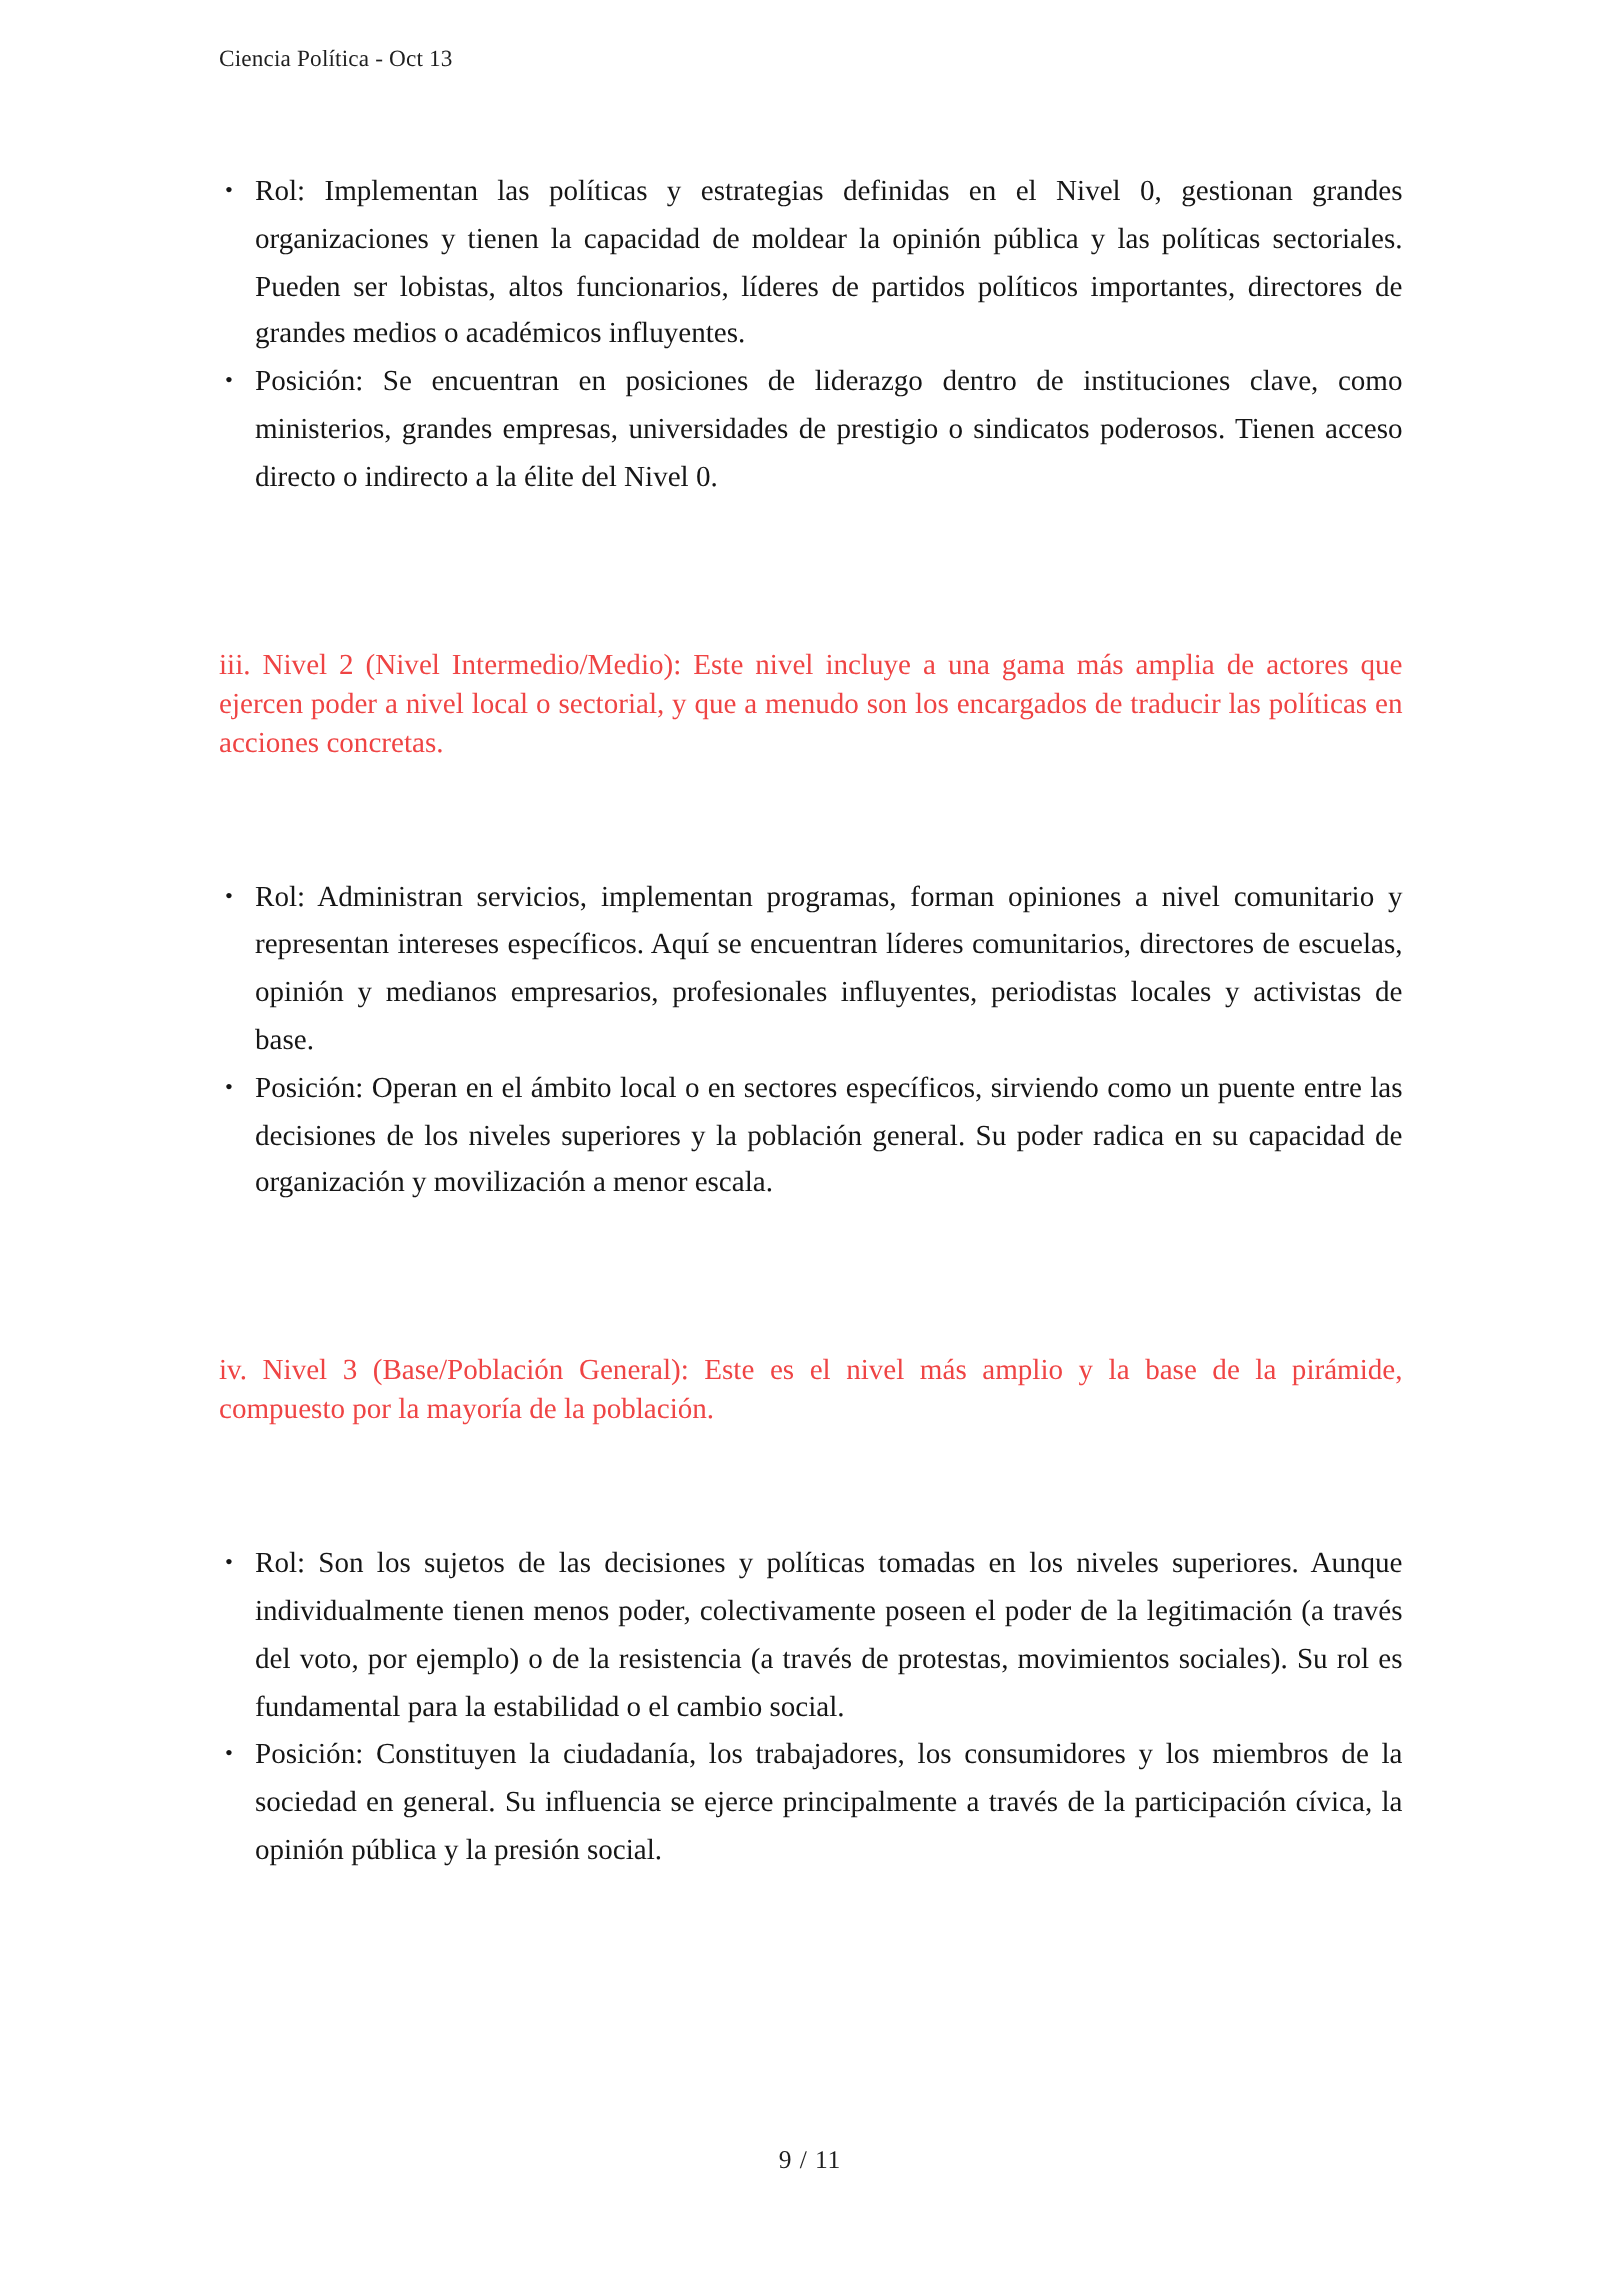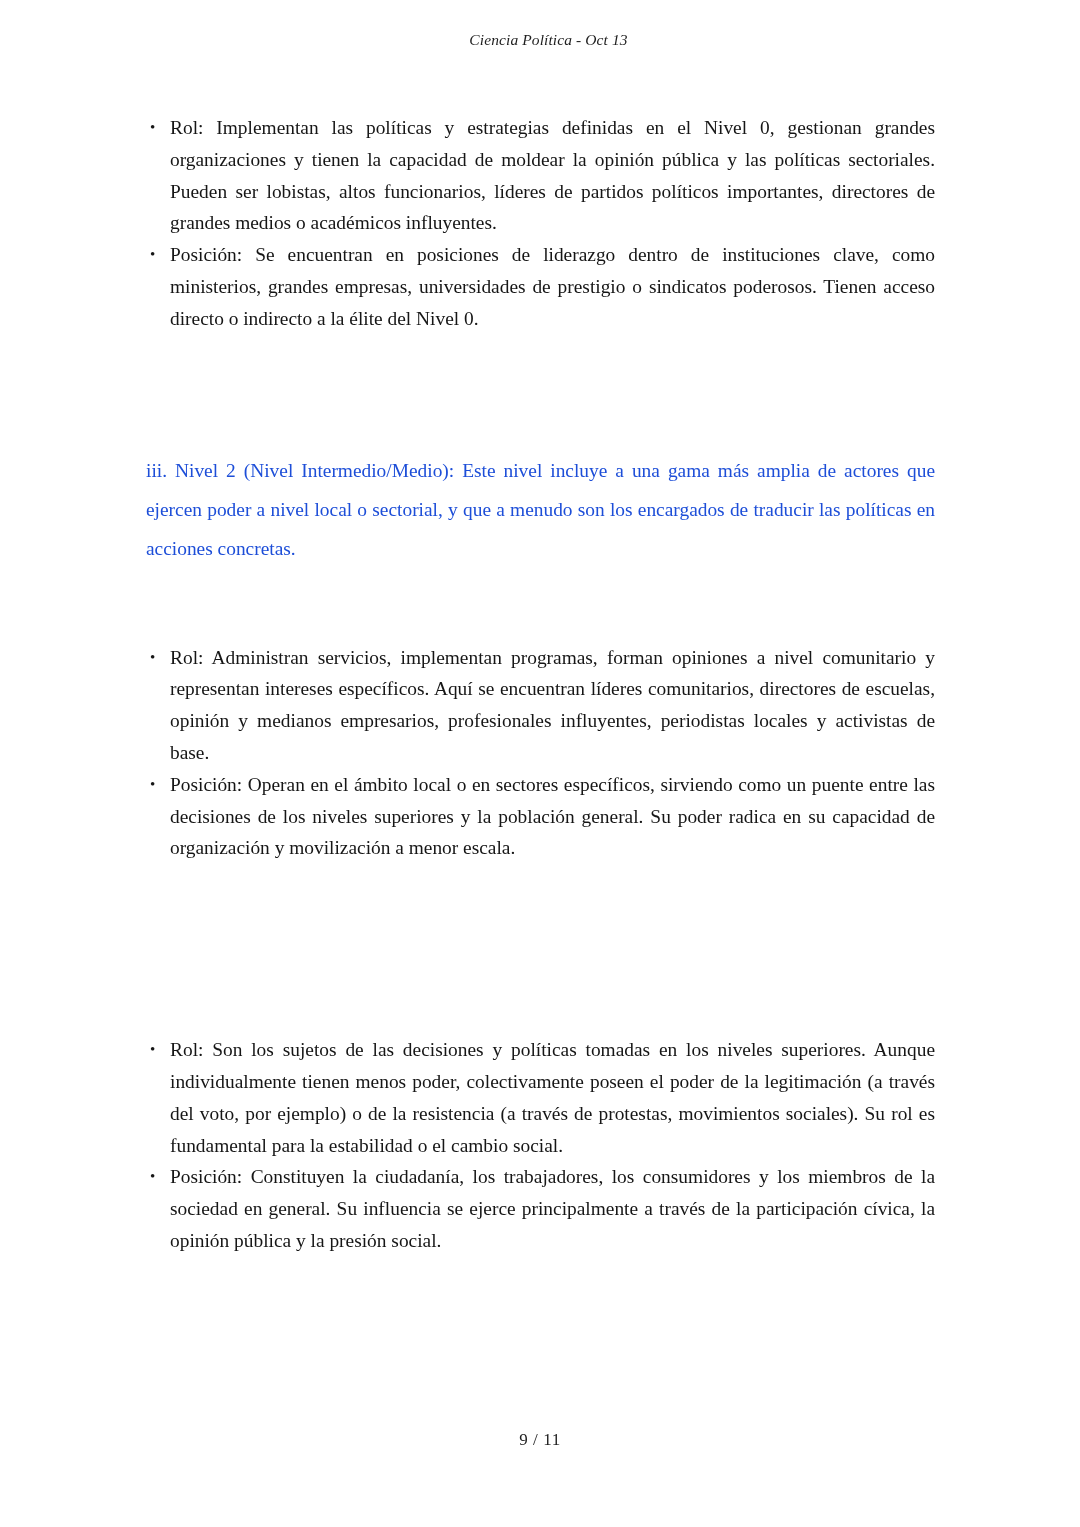--- a/index.html
+++ b/index.html
@@ -23,49 +23,47 @@
     height: 1527px;
     box-sizing: border-box;
   }
 
   
   .page-header {
     position: absolute;
     top: 30px;
     left: 146px;
     width: 805px;
-    text-align: center;
+    text-align: left;
     font-size: 15.5px;
     letter-spacing: 0.1px;
     color: #1f1f1f;
     line-height: 1.3;
-    font-style: italic;
   }
 
   
   .content {
     position: absolute;
     top: 112px;
     left: 146px;
     width: 789px;
   }
 
   p, ul, li {
     margin: 0;
     padding: 0;
   }
 
   .para {
     font-size: 19.4px;
-    line-height: 39px;
+    line-height: 26px;
     text-align: justify;
     text-justify: inter-word;
     hyphens: manual;
-    color: #1d4ed8;
-    margin-top: 20px;
+    color: #ef4444;
   }
 
   .bullets {
     list-style: none;
     margin: 0;
     padding: 0;
   }
 
   .bullets li {
     position: relative;
@@ -138,20 +136,21 @@
         <b class="lead">Rol:</b><span> Administran servicios, implementan programas, forman opiniones a nivel comunitario y representan intereses específicos. Aquí se encuentran líderes comunitarios, directores de escuelas, opinión y medianos empresarios, profesionales influyentes, periodistas locales y activistas de base.</span>
       </li>
       <li>
         <span class="marker">•</span>
         <b class="lead">Posición:</b><span> Operan en el ámbito local o en sectores específicos, sirviendo como un puente entre las decisiones de los niveles superiores y la población general. Su poder radica en su capacidad de organización y movilización a menor escala.</span>
       </li>
     </ul>
 
     <div class="gap-section"></div>
 
+    <p class="para"><span>iv.</span> <b>Nivel 3 (Base/Población General):</b><span> Este es el nivel más amplio y la base de la pirámide, compuesto por la mayoría de la población.</span></p>
 
     <div class="gap-mid"></div>
 
     <ul class="bullets">
       <li>
         <span class="marker">•</span>
         <b class="lead">Rol:</b><span> Son los sujetos de las decisiones y políticas tomadas en los niveles superiores. Aunque individualmente tienen menos poder, colectivamente poseen el poder de la legitimación (a través del voto, por ejemplo) o de la resistencia (a través de protestas, movimientos sociales). Su rol es fundamental para la estabilidad o el cambio social.</span>
       </li>
       <li>
         <span class="marker">•</span>

